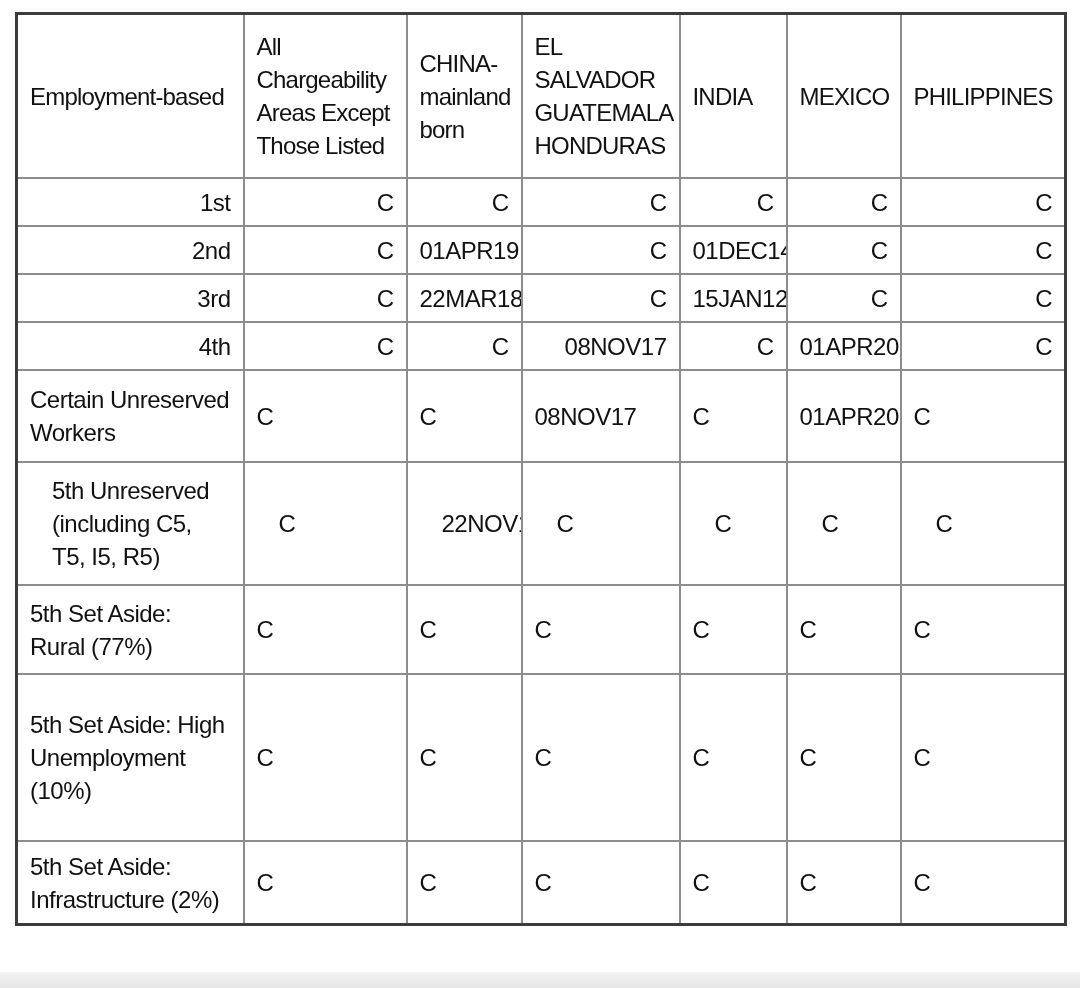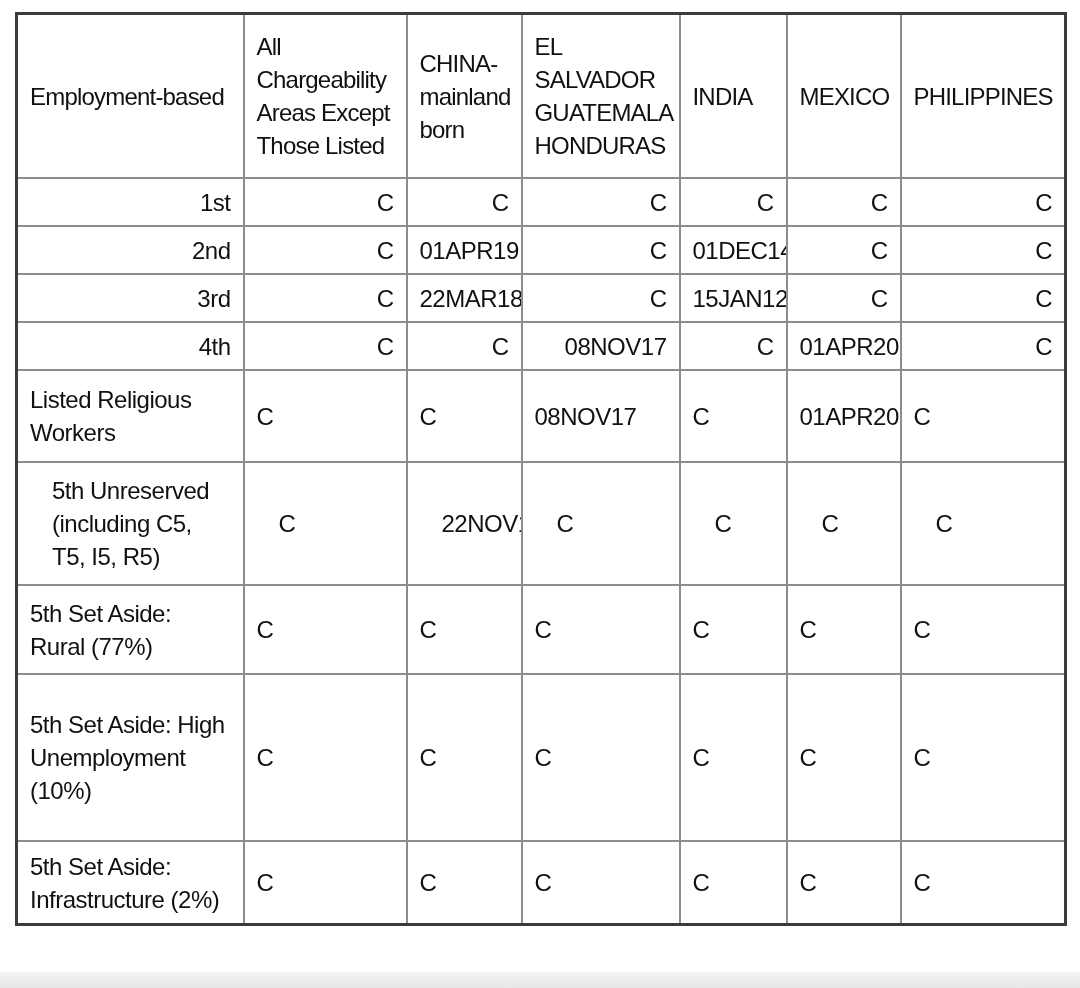--- a/index.html
+++ b/index.html
@@ -116,21 +116,21 @@
       <tr class="r-single">
         <td>4th</td>
         <td>C</td>
         <td>C</td>
         <td>08NOV17</td>
         <td>C</td>
         <td>01APR20</td>
         <td>C</td>
       </tr>
       <tr class="r-crw">
-        <td>Listed Religious Workers</td>
+        <td>Certain Unreserved Workers</td>
         <td>C</td>
         <td>C</td>
         <td>08NOV17</td>
         <td>C</td>
         <td>01APR20</td>
         <td>C</td>
       </tr>
       <tr class="r-unres">
         <td>5th Unreserved (including C5, T5, I5, R5)</td>
         <td>C</td>

